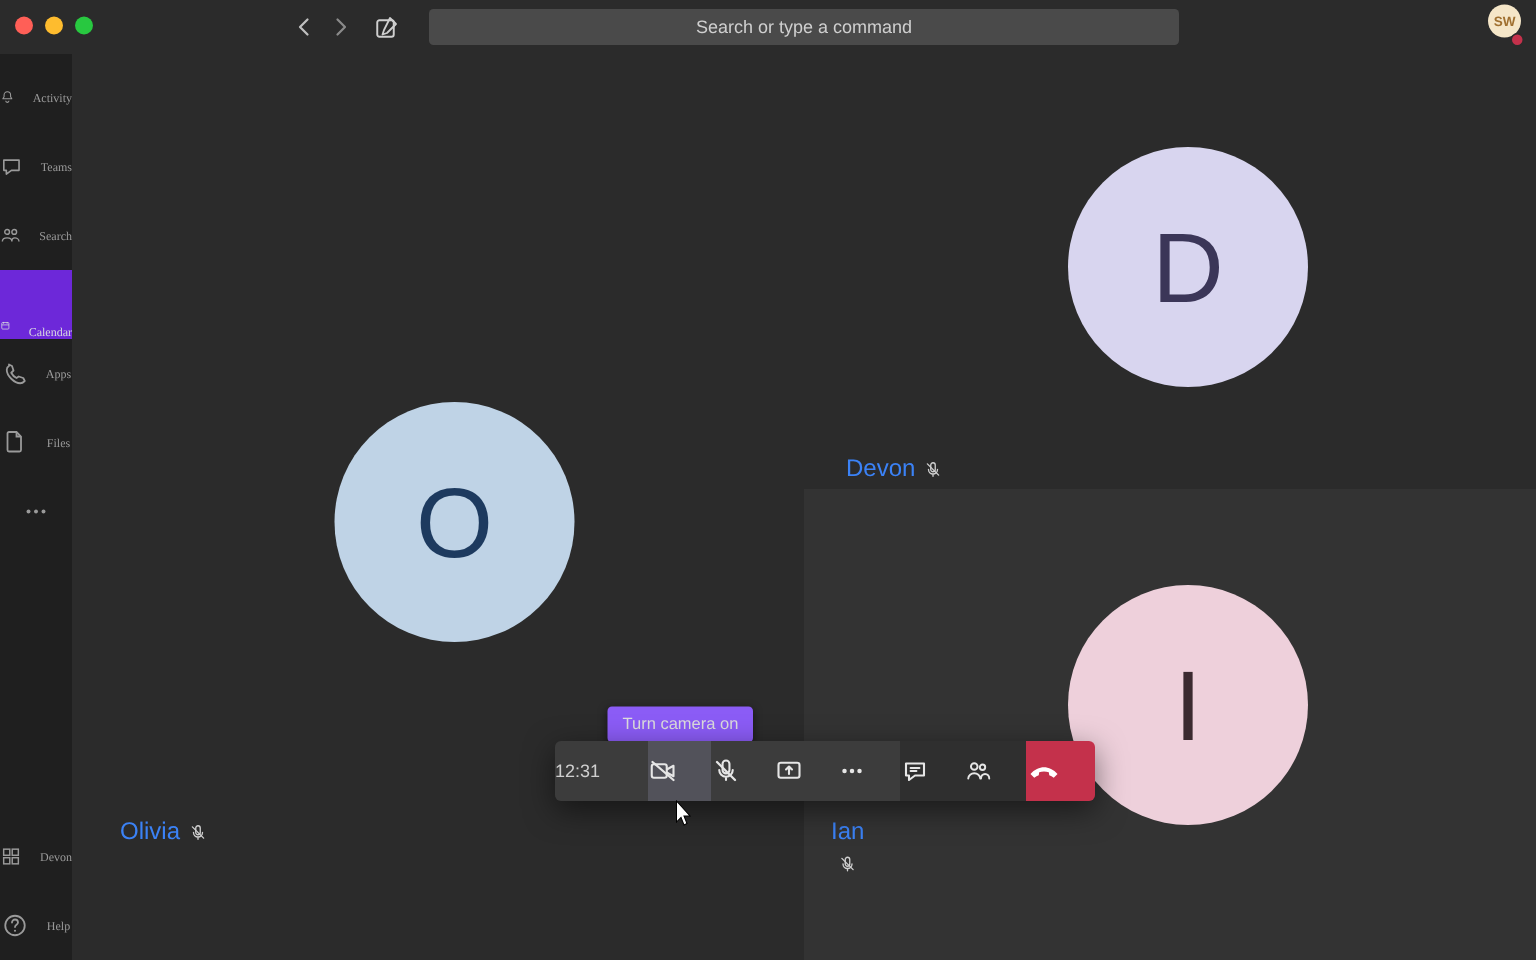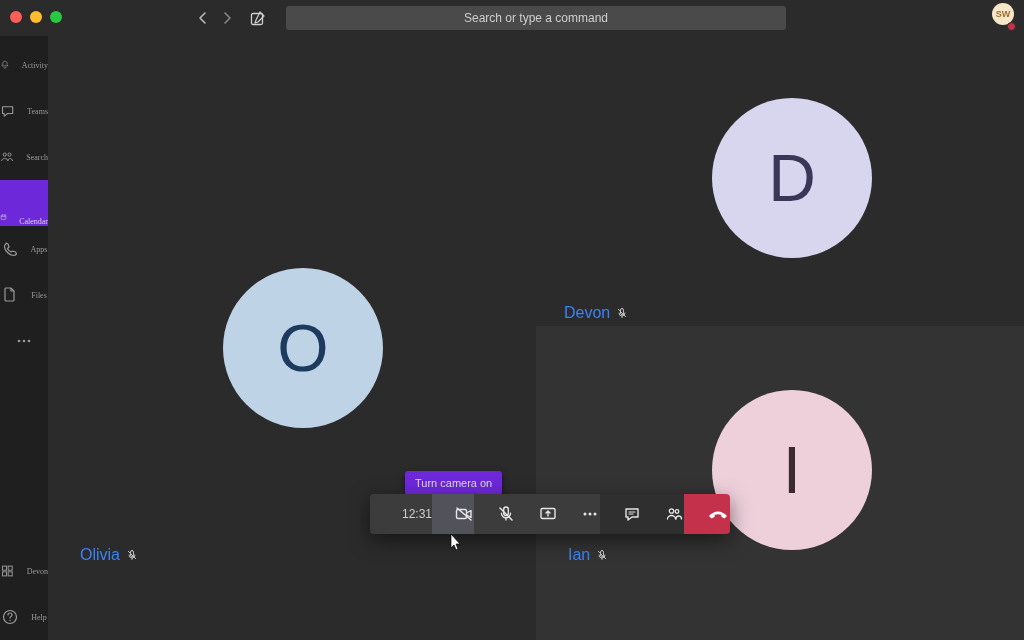--- a/index.html
+++ b/index.html
@@ -35,29 +35,29 @@
   .tile-right { position: absolute; left: 488px; top: 290px; right: 0; bottom: 0; background: #333333; }
 
   .bubble { position: absolute; border-radius: 50%; display: flex; align-items: center; justify-content: center; font-weight: 500; }
   .bubble.o { left: 175px; top: 232px; width: 160px; height: 160px; background: #bfd3e6; color: #1d3a5f; font-size: 66px; }
   .bubble.d { left: 664px; top: 62px;  width: 160px; height: 160px; background: #d8d5ef; color: #3b3658; font-size: 66px; }
   .bubble.i { left: 664px; top: 354px; width: 160px; height: 160px; background: #eed0db; color: #3b2a30; font-size: 66px; }
 
   .name-tag { position: absolute; display: flex; align-items: center; gap: 6px; font-size: 16px; color: #3b82f6; }
   .name-tag.olivia { left: 32px; top: 510px; align-items: center; }
   .name-tag.devon  { left: 516px; top: 268px; }
-  .name-tag.ian    { left: 520px; top: 510px; }
+  .name-tag.ian    { left: 506px; top: 510px; flex-direction: column; }
   .mute-mini svg { display:block; }
 
   
-  .tooltip { position: absolute; left: 357px; top: 435px; background: #6d28d9; color: #dcdcdc; font-size: 11px; padding: 6px 10px; border-radius: 3px; box-shadow: 0 2px 6px rgba(0,0,0,.5); }
+  .tooltip { position: absolute; left: 357px; top: 435px; background: #8b5cf6; color: #dcdcdc; font-size: 11px; padding: 6px 10px; border-radius: 3px; box-shadow: 0 2px 6px rgba(0,0,0,.5); }
 
   
   .controlbar { position: absolute; left: 322px; top: 458px; height: 40px; display: flex; border-radius: 4px; overflow: hidden; box-shadow: 0 6px 20px rgba(0,0,0,.5); }
-  .cb-seg { height: 40px; display: flex; align-items: center; justify-content: flex-end; color: #e6e6e6; }
+  .cb-seg { height: 40px; display: flex; align-items: center; justify-content: flex-start; color: #e6e6e6; }
   .cb-time { width: 62px; background: #3c3c3c; font-size: 12px; color:#cfcfcf;}
   .cb-btn  { width: 42px; background: #3c3c3c; cursor: pointer; }
   .cb-btn.hover { background: #52525a; }
   .cb-btn.dark  { background: #2f2f2f; }
   .cb-hang { width: 46px; background: #c4314b; cursor: pointer; }
   .cb-seg svg { display:block; }
 
   .cursor { position:absolute; left:399px; top:497px; }
 </style>
 </head>

